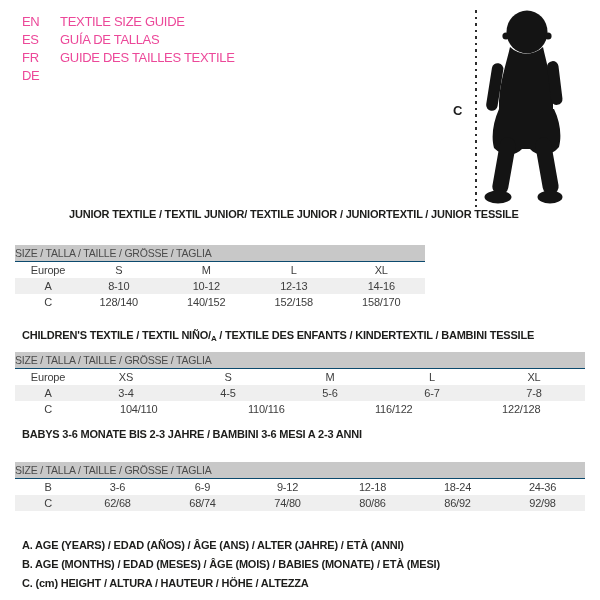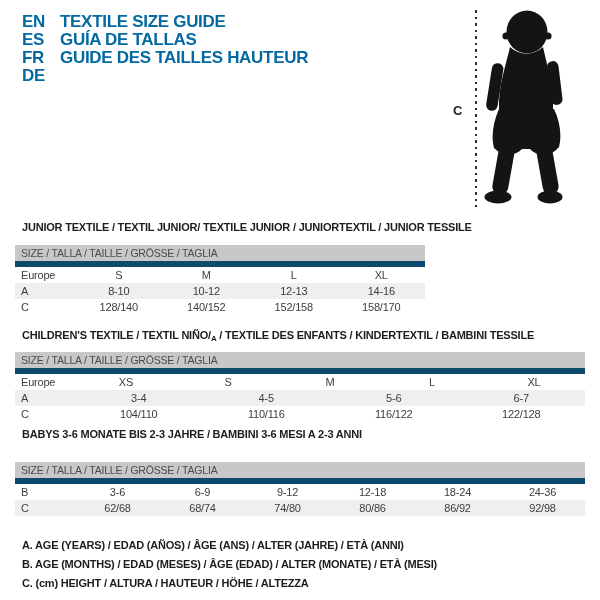--- a/index.html
+++ b/index.html
@@ -5,62 +5,62 @@
   html,body { margin:0; padding:0; background:#fff; }
   .screen {
     position:relative; width:600px; height:600px; background:#ffffff;
     font-family:"Liberation Sans", sans-serif; overflow:hidden;
   }
 
   
   .langs { position:absolute; top:13px; left:22px; }
   .lang-row { display:flex; height:18px; line-height:18px; }
   .lang-code, .lang-text {
-    font-weight:bold; font-size:17px; color:#0369a1; letter-spacing:-0.3px;
+    font-weight:normal; font-size:13px; color:#ec4899; letter-spacing:-0.3px;
     white-space:nowrap;
   }
   .lang-code { width:38px; }
 
   
   .fig-line {
     position:absolute; left:475px; top:10px; width:2px; height:197px;
     background-image:repeating-linear-gradient(to bottom,#2d2d2d 0 2.5px,transparent 2.5px 6.5px);
   }
   .fig-label {
     position:absolute; left:453px; top:103px;
     font-weight:bold; font-size:13px; color:#1c1c1c;
   }
   .fig-svg { position:absolute; left:483px; top:9px; }
 
   
   .tbl-title {
     position:absolute; left:22px; font-weight:bold; font-size:11px;
     color:#1d1d1b; letter-spacing:-0.2px; white-space:nowrap; line-height:16px;
   }
-  #t1-title { top:219px; }
+  #t1-title { top:206px;margin-left:47px; }
   #t2-title { top:327px; }
   #t3-title { top:426px; }
   .sub-a { font-size:8px; position:relative; top:2px; }
 
   
   .size-table { position:absolute; left:15px; }
   #t1 { top:245px; width:410px; }
   #t2 { top:352px; width:570px; }
   #t3 { top:462px; width:570px; }
   .st-header {
-    background:#c8c8c8; border-bottom:6px solid #0c4a6e;
-    height:16px; line-height:16px; padding-left:6px;
+    background:#c8c8c8; border-bottom:1px solid #0c4a6e;
+    height:16px; line-height:16px; 
     font-size:10.5px; color:#4b4b4b; letter-spacing:-0.2px;
   }
   .st-row {
     display:flex; height:16px; line-height:16px;
     font-size:11px; color:#3d3d3d; letter-spacing:-0.2px;
   }
   .st-row.alt { background:#efefef; }
-  .st-label { width:60px; padding-left:6px; box-sizing:border-box; }
+  .st-label { width:60px; padding-left:6px; box-sizing:border-box;text-align:center; }
   .st-cell { flex:1; text-align:center; }
 
   
   .notes { position:absolute; left:22px; top:536px; }
   .note-line {
     height:19px; line-height:19px; font-weight:bold; font-size:11px;
     color:#1d1d1b; letter-spacing:-0.2px; white-space:nowrap;
   }
 </style>
 </head>
@@ -72,21 +72,21 @@
     <div class="lang-row">
       <span class="lang-code">EN</span>
       <span class="lang-text">TEXTILE SIZE GUIDE</span>
     </div>
     <div class="lang-row">
       <span class="lang-code">ES</span>
       <span class="lang-text">GUÍA DE TALLAS</span>
     </div>
     <div class="lang-row">
       <span class="lang-code">FR</span>
-      <span class="lang-text">GUIDE DES TAILLES HAUTEUR</span>
+      <span class="lang-text">GUIDE DES TAILLES TEXTILE</span>
     </div>
     <div class="lang-row">
       <span class="lang-code">DE</span>
     </div>
   </div>
 
   <div class="fig-line"></div>
   <div class="fig-label">C</div>
   <svg class="fig-svg" width="86" height="196" viewBox="0 0 86 196" xmlns="http://www.w3.org/2000/svg">
     <g fill="#141414">
@@ -142,20 +142,21 @@
       <span class="st-cell">M</span>
       <span class="st-cell">L</span>
       <span class="st-cell">XL</span>
     </div>
     <div class="st-row alt">
       <span class="st-label">A</span>
       <span class="st-cell">3-4</span>
       <span class="st-cell">4-5</span>
       <span class="st-cell">5-6</span>
       <span class="st-cell">6-7</span>
+      <span class="st-cell">7-8</span>
     </div>
     <div class="st-row">
       <span class="st-label">C</span>
       <span class="st-cell">104/110</span>
       <span class="st-cell">110/116</span>
       <span class="st-cell">116/122</span>
       <span class="st-cell">122/128</span>
     </div>
   </div>
 
@@ -179,17 +180,17 @@
       <span class="st-cell">68/74</span>
       <span class="st-cell">74/80</span>
       <span class="st-cell">80/86</span>
       <span class="st-cell">86/92</span>
       <span class="st-cell">92/98</span>
     </div>
   </div>
 
   <div class="notes">
     <div class="note-line">A. AGE (YEARS) / EDAD (AÑOS) / ÂGE (ANS) / ALTER (JAHRE) / ETÀ (ANNI)</div>
-    <div class="note-line">B. AGE (MONTHS) / EDAD (MESES) / ÂGE (EDAD) / ALTER (MONATE) / ETÀ (MESI)</div>
+    <div class="note-line">B. AGE (MONTHS) / EDAD (MESES) / ÂGE (MOIS) / BABIES (MONATE) / ETÀ (MESI)</div>
     <div class="note-line">C. (cm) HEIGHT / ALTURA / HAUTEUR / HÖHE / ALTEZZA</div>
   </div>
 
 </div>
 
 </body></html>

